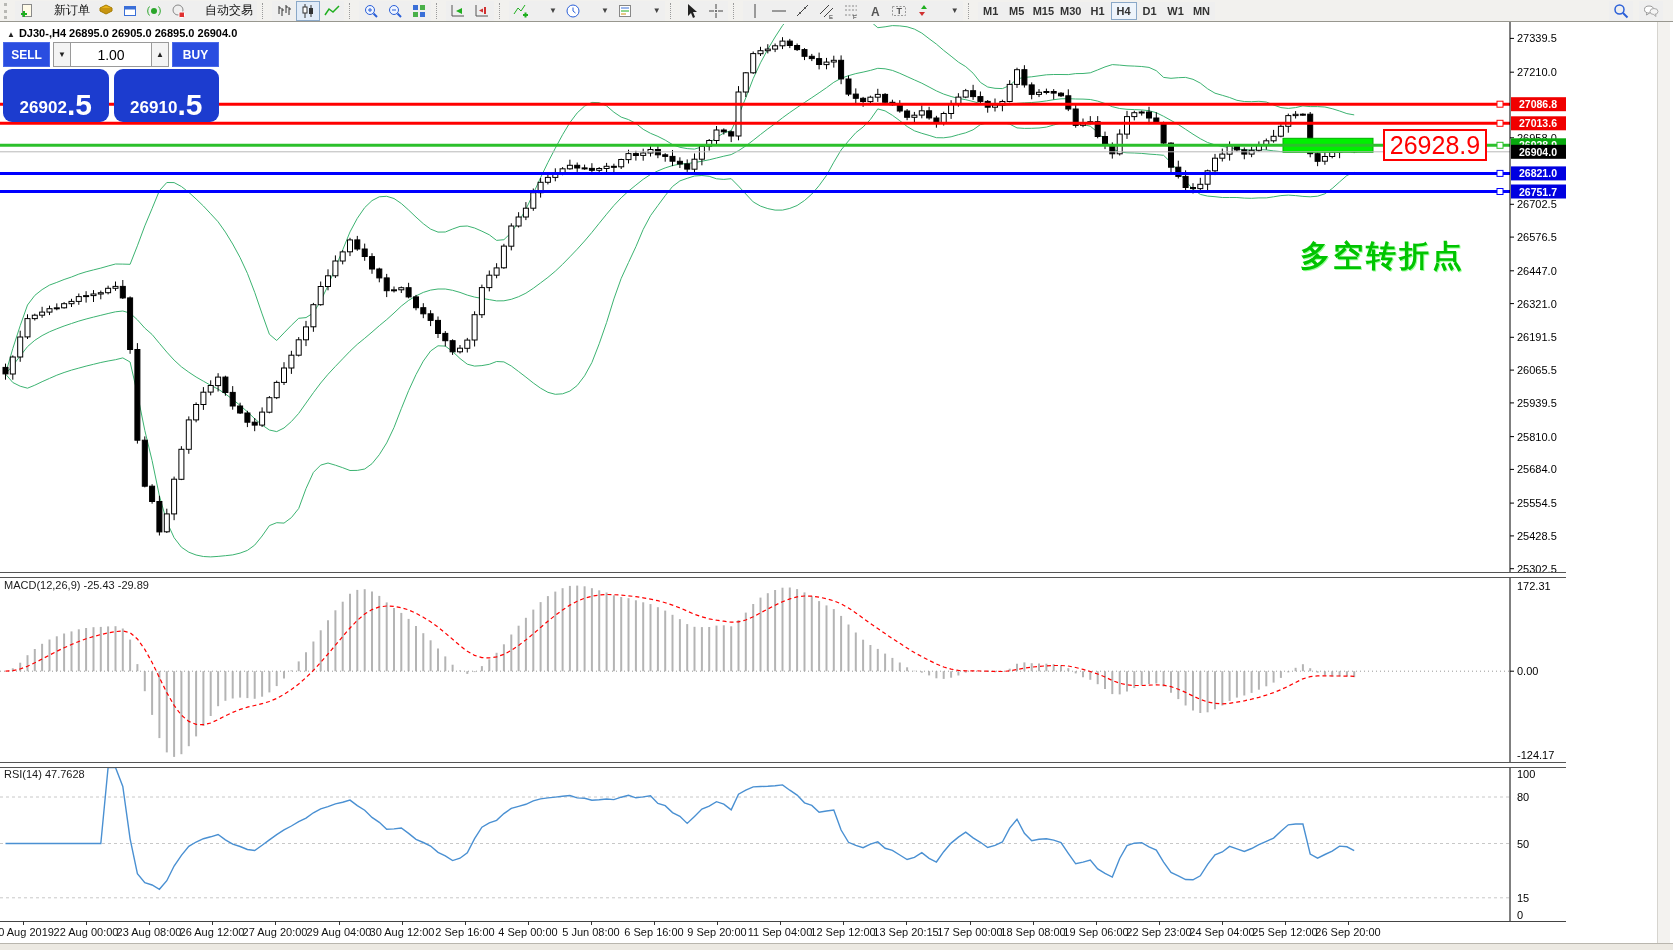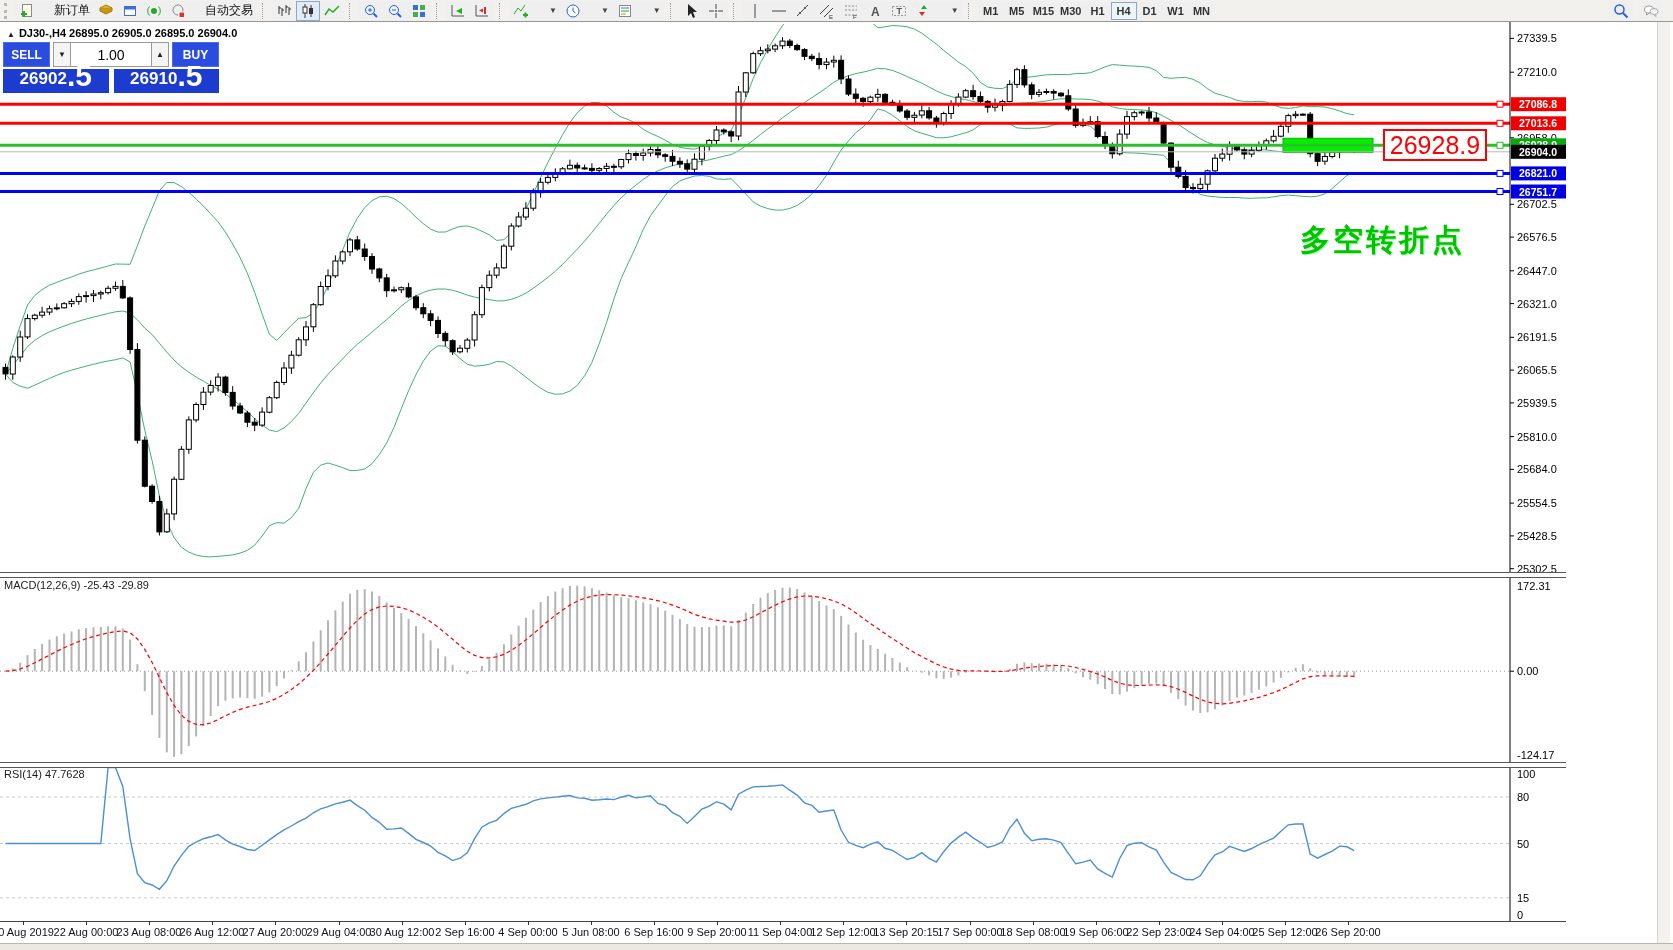--- a/index.html
+++ b/index.html
@@ -35,28 +35,28 @@
   
   .trade-panel{position:absolute;left:3px;top:20px;z-index:7;width:216px;}
   .tp-row1{display:flex;align-items:stretch;height:25px;}
   .tp-btn{border:1px solid #4a6ae8;background:#2a4de0;color:#fff;font-size:12px;font-weight:bold;
     width:47px;box-sizing:border-box;}
   .tp-spin{display:flex;flex:1;margin:0 3px;}
   .spin-btn{width:18px;border:1px solid #9a9a9a;background:#f4f4f4;font-size:8px;color:#222;padding:0;box-sizing:border-box;}
   .tp-vol{width:64px;flex:1;border:1px solid #9a9a9a;border-left:none;border-right:none;text-align:center;
     font-size:14px;color:#000;padding:0;box-sizing:border-box;}
   .tp-row2{display:flex;gap:5px;margin-top:2px;}
-  .tp-price{flex:1;height:24px;background:#1c3ccf;color:#fff;display:flex;align-items:flex-end;
-    justify-content:center;padding-bottom:3px;box-sizing:border-box;}
+  .tp-price{flex:1;height:53px;background:#1c3ccf;color:#fff;display:flex;align-items:flex-end;
+    justify-content:center;padding-bottom:3px;box-sizing:border-box;border-radius:9px;}
   .tp-price .pm{font-size:17px;font-weight:bold;line-height:22px;}
   .tp-price .pp{font-size:30px;font-weight:bold;line-height:28px;}
   
   .callout{position:absolute;left:1383px;top:107px;width:100px;height:28px;border:2px solid #ff0000;background:#fff;
     color:#ff0000;font-size:25px;text-align:center;line-height:28px;z-index:6;}
-  .note{position:absolute;left:1300px;top:198px;font-size:30px;font-weight:bold;color:#00c400;
+  .note{position:absolute;left:1300px;top:214px;font-size:30px;font-weight:bold;color:#00c400;
     text-shadow:1px 1px 0 #9dff9d;letter-spacing:3px;z-index:6;}
 </style>
 </head>
 <body>
 
 <div class="app">
   <div class="toolbar" id="toolbar">
       <span class="grip"></span>
       <button class="tbtn">
         <svg width="16" height="16" viewBox="0 0 16 16">

